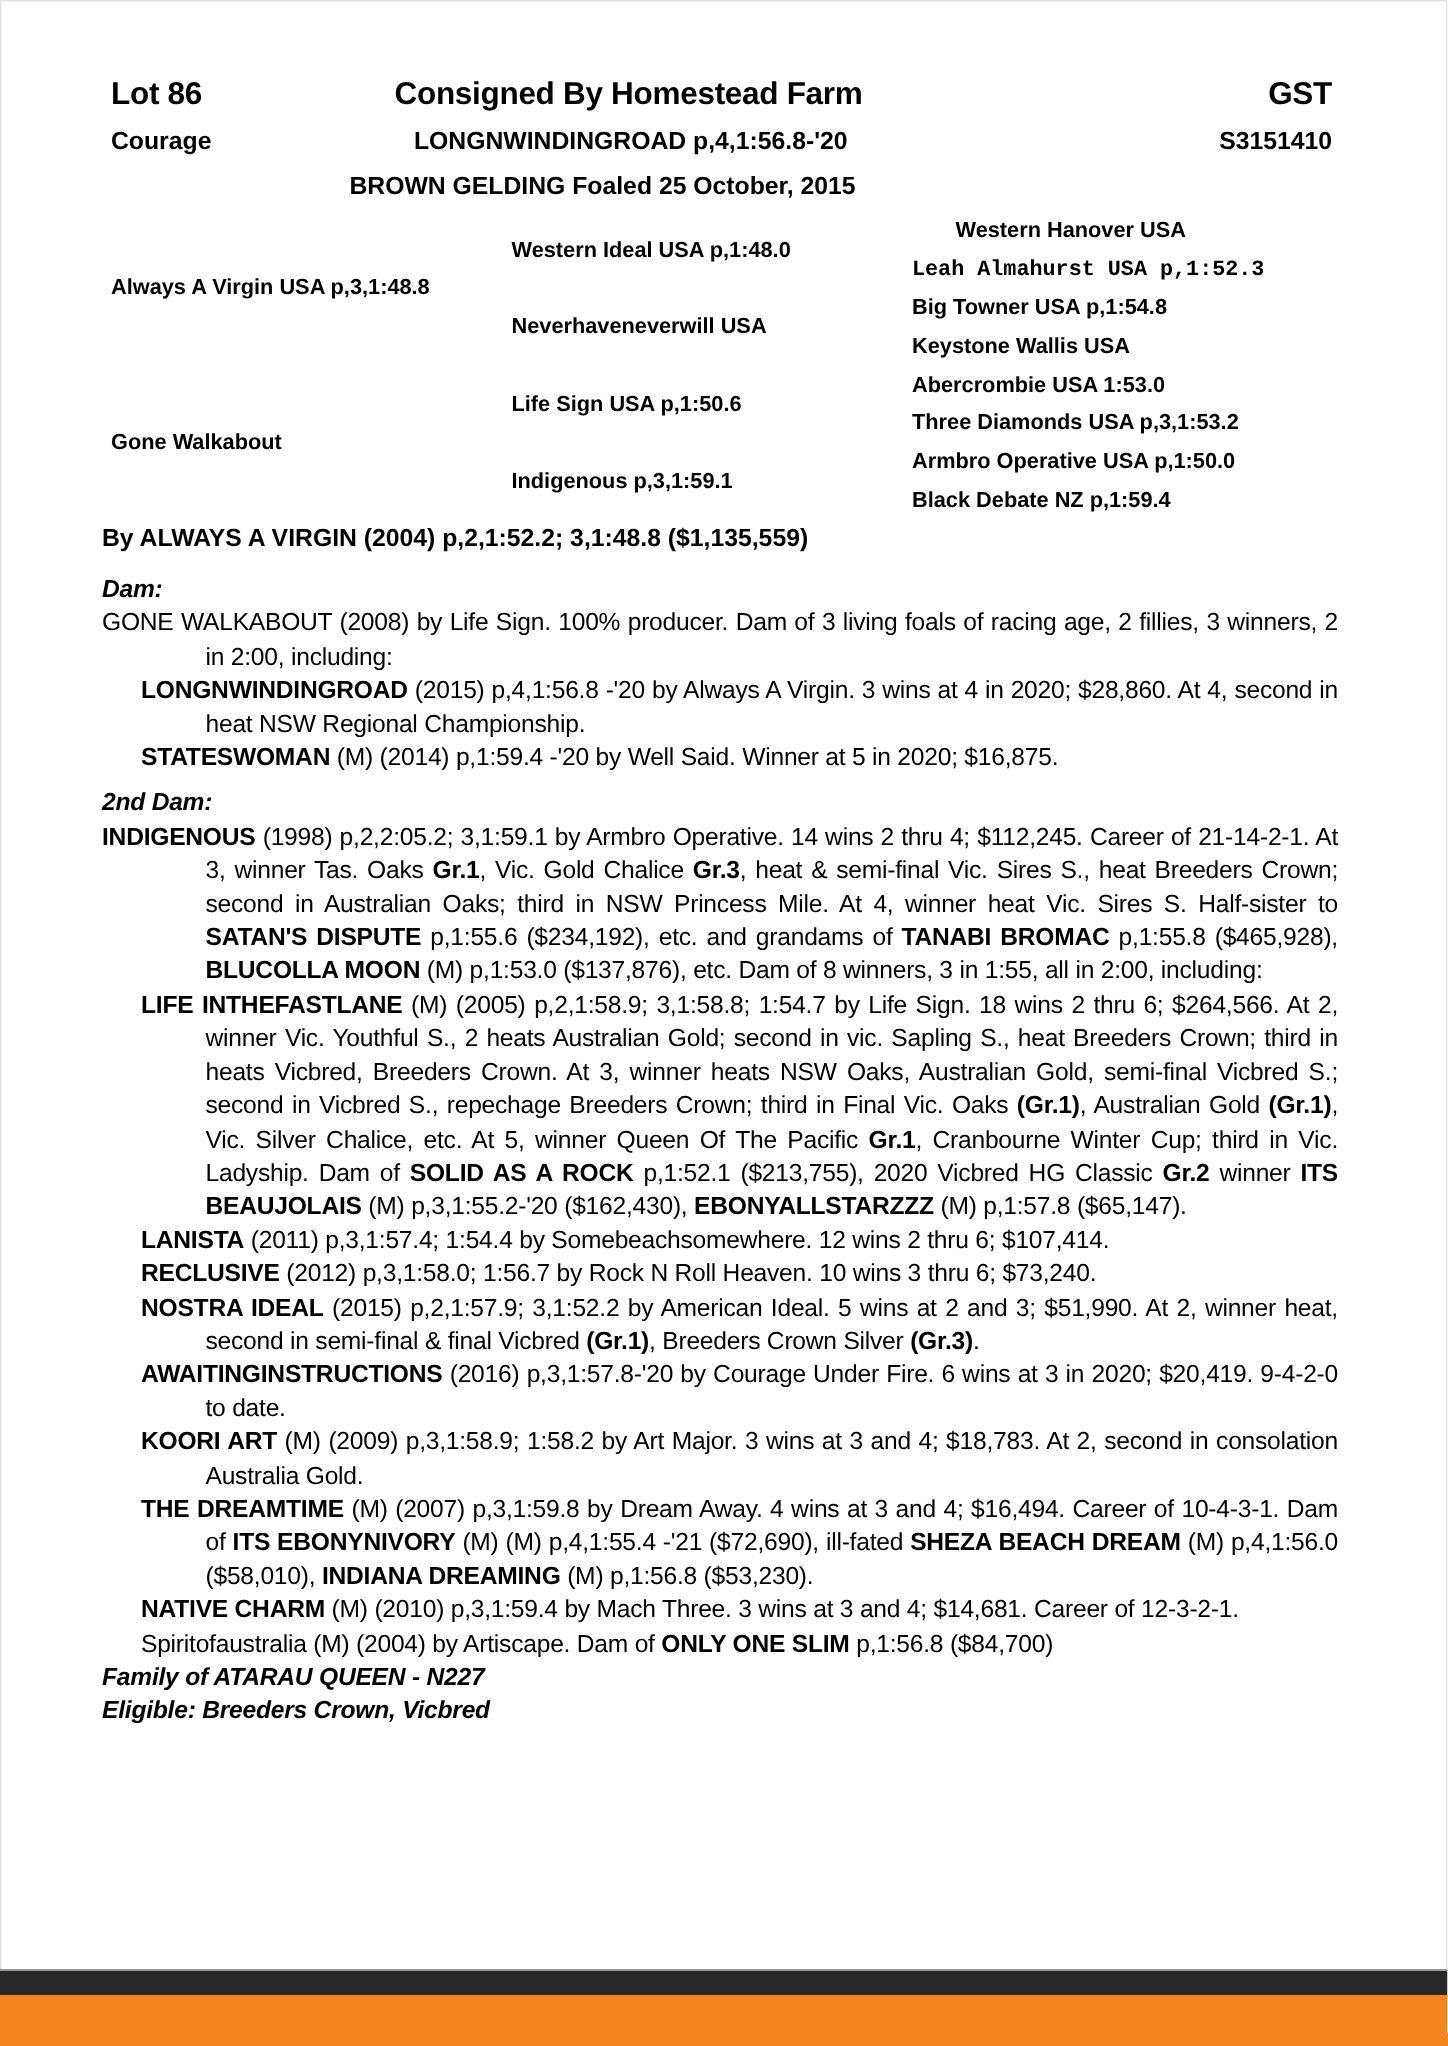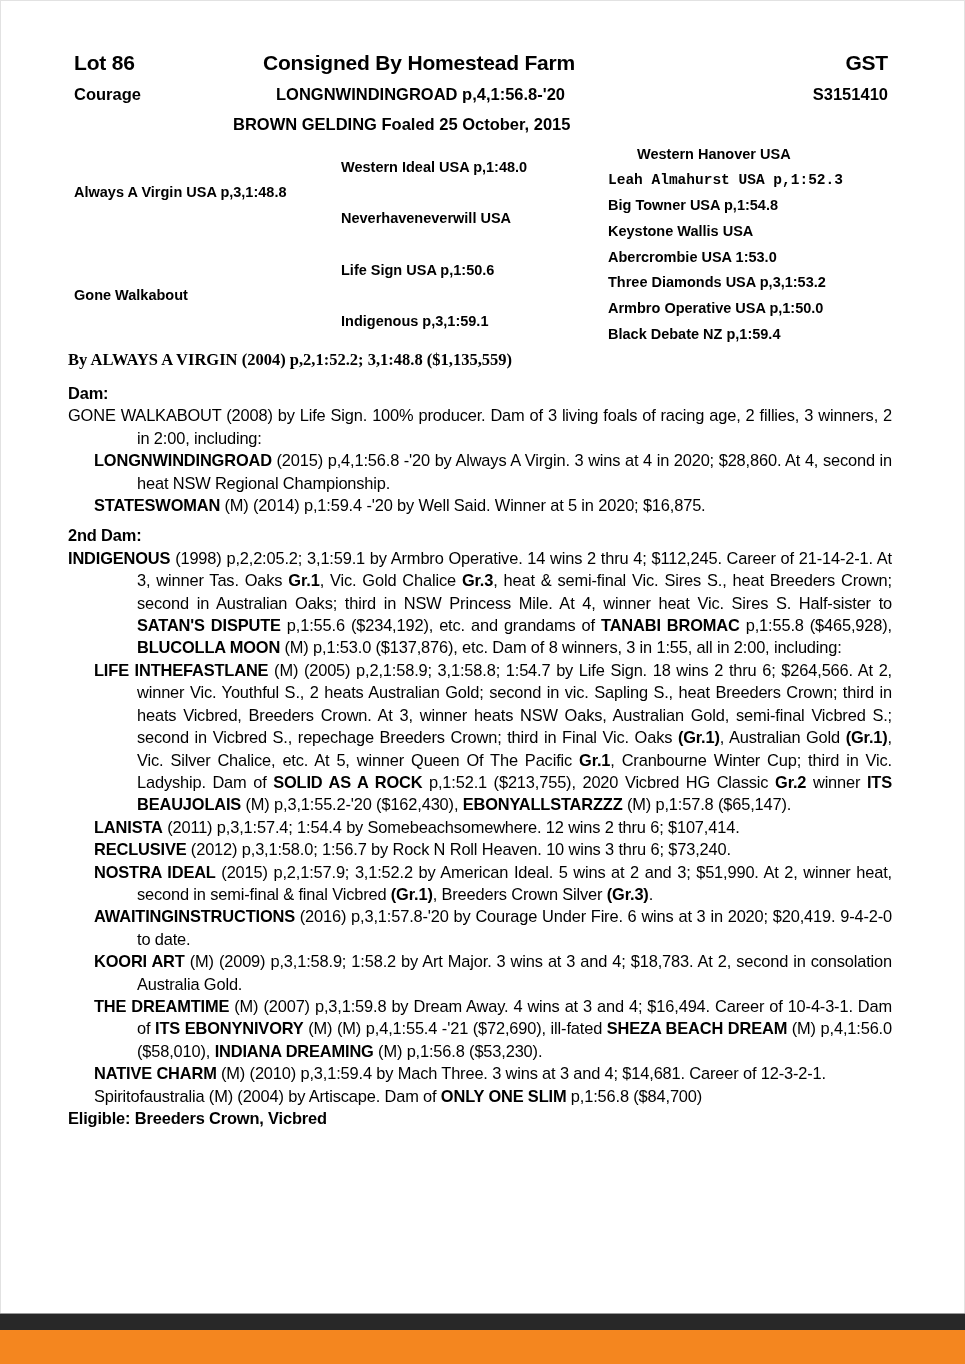--- a/index.html
+++ b/index.html
@@ -6,26 +6,26 @@
   body {
     width: 965px; height: 1364px; position: relative; overflow: hidden;
     background: #ffffff; color: #000;
     font-family: "Liberation Sans", "DejaVu Sans", sans-serif;
   }
   .page-border { position: absolute; left: 0; top: 0; width: 963px; height: 1312px; border: 1px solid #e2e2e2; border-bottom: none; }
   .abs { position: absolute; white-space: nowrap; }
   .h1 { font-size: 21px; font-weight: bold; letter-spacing: -0.2px; }
   .h2 { font-size: 16.5px; font-weight: bold; }
   .ped { font-size: 14.5px; font-weight: bold; }
-  .sire-line { font-size: 16.5px; font-weight: bold; font-family: Liberation Serif, serif; }
+  .sire-line { font-size: 16.5px; font-weight: bold; }
   .body-text {
     position: absolute; left: 68px; width: 824px; font-size: 16.4px; line-height: 22.4px;
     font-family: "Liberation Sans", sans-serif; letter-spacing: -0.15px;
   }
-  .sec-head { font-weight: bold; }
+  .sec-head { font-weight: bold; font-style: italic; }
   .para { text-align: justify; padding-left: 69px; text-indent: -69px; }
   .para.l1 { margin-left: 26px; padding-left: 43px; text-indent: -43px; }
   b { font-weight: bold; }
   .band-dark { position: absolute; left: 0; top: 1313px; width: 965px; height: 17px; background: #282828; border-top: 1px solid #9a9a9a; }
   .band-orange { position: absolute; left: 0; top: 1330px; width: 965px; height: 34px; background: #f4861f; }
 </style>
 </head>
 <body>
 
 <div class="page-border"></div>
@@ -69,17 +69,18 @@
   <div class="para l1"><b>LIFE INTHEFASTLANE</b><span> (M) (2005) p,2,1:58.9; 3,1:58.8; 1:54.7 by Life Sign. 18 wins 2 thru 6; $264,566. At 2, winner Vic. Youthful S., 2 heats Australian Gold; second in vic. Sapling S., heat Breeders Crown; third in heats Vicbred, Breeders Crown. At 3, winner heats NSW Oaks, Australian Gold, semi-final Vicbred S.; second in Vicbred S., repechage Breeders Crown; third in Final Vic. Oaks </span><b>(Gr.1)</b><span>, Australian Gold </span><b>(Gr.1)</b><span>, Vic. Silver Chalice, etc. At 5, winner Queen Of The Pacific </span><b>Gr.1</b><span>, Cranbourne Winter Cup; third in Vic. Ladyship. Dam of </span><b>SOLID AS A ROCK</b><span> p,1:52.1 ($213,755), 2020 Vicbred HG Classic </span><b>Gr.2</b><span> winner </span><b>ITS BEAUJOLAIS</b><span> (M) p,3,1:55.2-'20 ($162,430), </span><b>EBONYALLSTARZZZ</b><span> (M) p,1:57.8 ($65,147).</span></div>
   <div class="para l1"><b>LANISTA</b><span> (2011) p,3,1:57.4; 1:54.4 by Somebeachsomewhere. 12 wins 2 thru 6; $107,414.</span></div>
   <div class="para l1"><b>RECLUSIVE</b><span> (2012) p,3,1:58.0; 1:56.7 by Rock N Roll Heaven. 10 wins 3 thru 6; $73,240.</span></div>
   <div class="para l1"><b>NOSTRA IDEAL</b><span> (2015) p,2,1:57.9; 3,1:52.2 by American Ideal. 5 wins at 2 and 3; $51,990. At 2, winner heat, second in semi-final &amp; final Vicbred </span><b>(Gr.1)</b><span>, Breeders Crown Silver </span><b>(Gr.3)</b><span>.</span></div>
   <div class="para l1"><b>AWAITINGINSTRUCTIONS</b><span> (2016) p,3,1:57.8-'20 by Courage Under Fire. 6 wins at 3 in 2020; $20,419. 9-4-2-0 to date.</span></div>
   <div class="para l1"><b>KOORI ART</b><span> (M) (2009) p,3,1:58.9; 1:58.2 by Art Major. 3 wins at 3 and 4; $18,783. At 2, second in consolation Australia Gold.</span></div>
   <div class="para l1"><b>THE DREAMTIME</b><span> (M) (2007) p,3,1:59.8 by Dream Away. 4 wins at 3 and 4; $16,494. Career of 10-4-3-1. Dam of </span><b>ITS EBONYNIVORY</b><span> (M) (M) p,4,1:55.4 -'21 ($72,690), ill-fated </span><b>SHEZA BEACH DREAM</b><span> (M) p,4,1:56.0 ($58,010), </span><b>INDIANA DREAMING</b><span> (M) p,1:56.8 ($53,230).</span></div>
   <div class="para l1"><b>NATIVE CHARM</b><span> (M) (2010) p,3,1:59.4 by Mach Three. 3 wins at 3 and 4; $14,681. Career of 12-3-2-1.</span></div>
   <div class="para l1"><span>Spiritofaustralia</span><span> (M) (2004) by Artiscape. Dam of </span><b>ONLY ONE SLIM</b><span> p,1:56.8 ($84,700)</span></div>
 
+  <div class="sec-head">Family of ATARAU QUEEN - N227</div>
   <div class="sec-head">Eligible: Breeders Crown, Vicbred</div>
 </div>
 
 <div class="band-dark"></div>
 <div class="band-orange"></div>
 
 </body></html>

